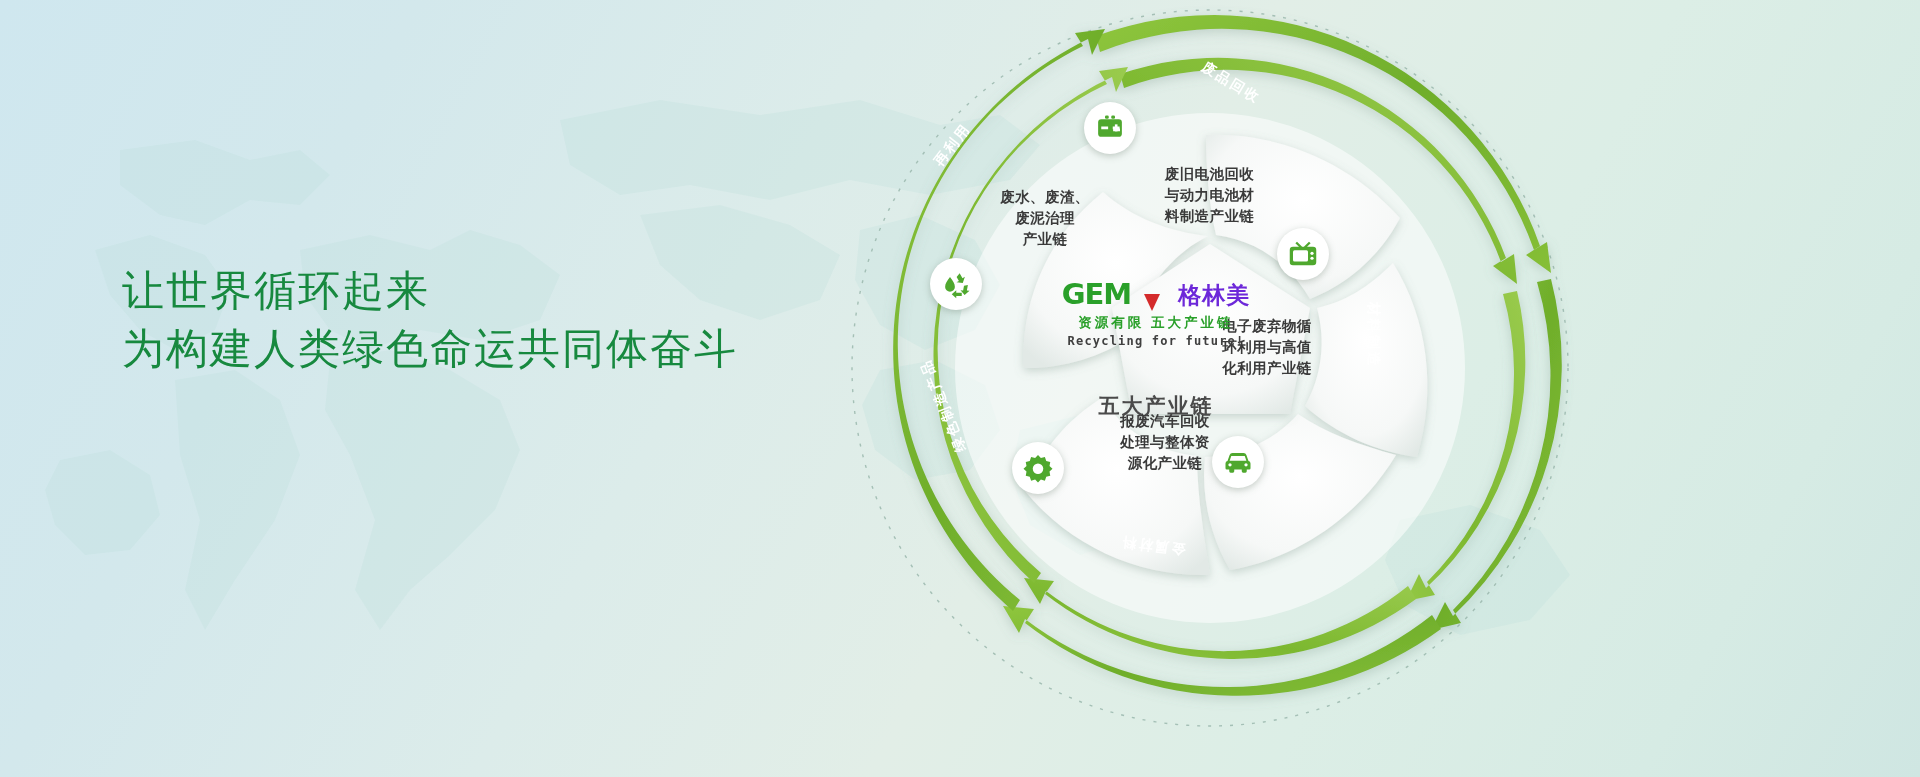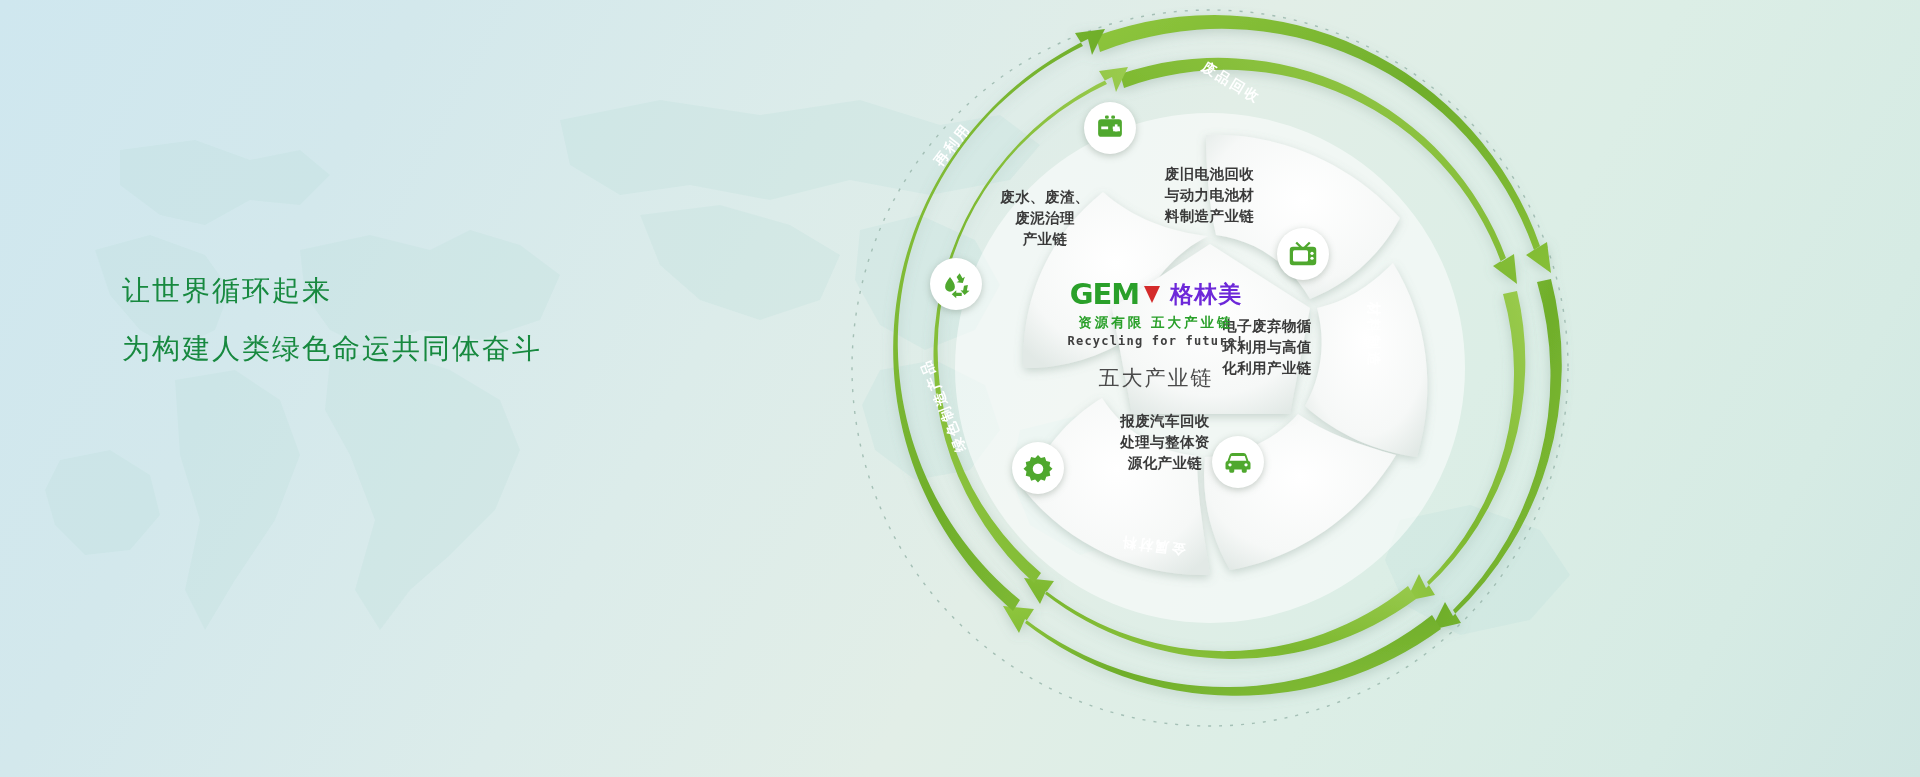--- a/index.html
+++ b/index.html
@@ -15,21 +15,21 @@
     position:absolute; left:0; top:0; width:1920px; height:777px;
     opacity:.45; pointer-events:none;
   }
 
   
   .headline {
     position:absolute; left:122px; top:262px;
     color:#138a3e; letter-spacing:2px;
   }
   .headline .line {
-    font-size:28px; line-height:58px; font-weight:400;
+    font-size:42px; line-height:58px; font-weight:400;
     white-space:nowrap; color:#17893f;
   }
 
   
   #diagram {
     position:absolute; left:820px; top:-4px;
     width:780px; height:780px;
   }
   .seg-label, .arc-label, .center-label { pointer-events:none; }
 
@@ -40,33 +40,33 @@
     letter-spacing:.4px; white-space:pre-line;
   }
   .seg-nw { left:160px; top:191px; width:130px; }
   .seg-ne { left:322px; top:168px; width:135px; }
   .seg-e  { left:382px; top:320px; width:130px; }
   .seg-se { left:280px; top:415px; width:130px; }
   .seg-sw { left:138px; top:355px; width:124px; }
 
   
   .center-block { position:absolute; left:236px; top:281px; width:200px; text-align:center; }
-  .gem-logo { display:flex; align-items:center; justify-content:center; gap:8px; }
+  .gem-logo { display:flex; align-items:flex-end; justify-content:center; gap:16px; }
   .gem-mark {
     font-size:29px; font-weight:700; color:#2aa02a; letter-spacing:-1px;
     font-family:"DejaVu Sans",sans-serif;
   }
   .gem-tri { display:inline-block; width:0;height:0;
     border-left:8px solid transparent;border-right:8px solid transparent;
     border-top:17px solid #d42b2b; margin:0 2px 0 -3px; }
   .gem-cn { font-size:23px; font-weight:700; color:#6d28d9; letter-spacing:1px; }
   .gem-sub { font-size:13.5px; color:#2aa02a; font-weight:700; letter-spacing:3px; margin-top:3px; }
   .gem-en { font-size:12px; color:#404040; font-weight:700; letter-spacing:1.2px; margin-top:2px;
             font-family:"DejaVu Sans Mono",monospace; }
-  .gem-five { font-size:21px; color:#4a4a4a; font-weight:400; letter-spacing:2px; margin-top:16px; }
+  .gem-five { font-size:21px; color:#4a4a4a; font-weight:700; letter-spacing:2px; margin-top:44px; }
 
   
   .arc-label {
     position:absolute; color:#ffffff; font-size:14px; font-weight:700;
     letter-spacing:2.5px; white-space:nowrap;
   }
   .arc-nw { left:108px; top:140px; transform:rotate(-52deg); }
   .arc-ne { left:378px; top:78px;  transform:rotate(31deg); }
   .arc-e  { left:520px; top:330px; transform:rotate(90deg); }
   .arc-s  { left:300px; top:540px; transform:rotate(187deg); }

